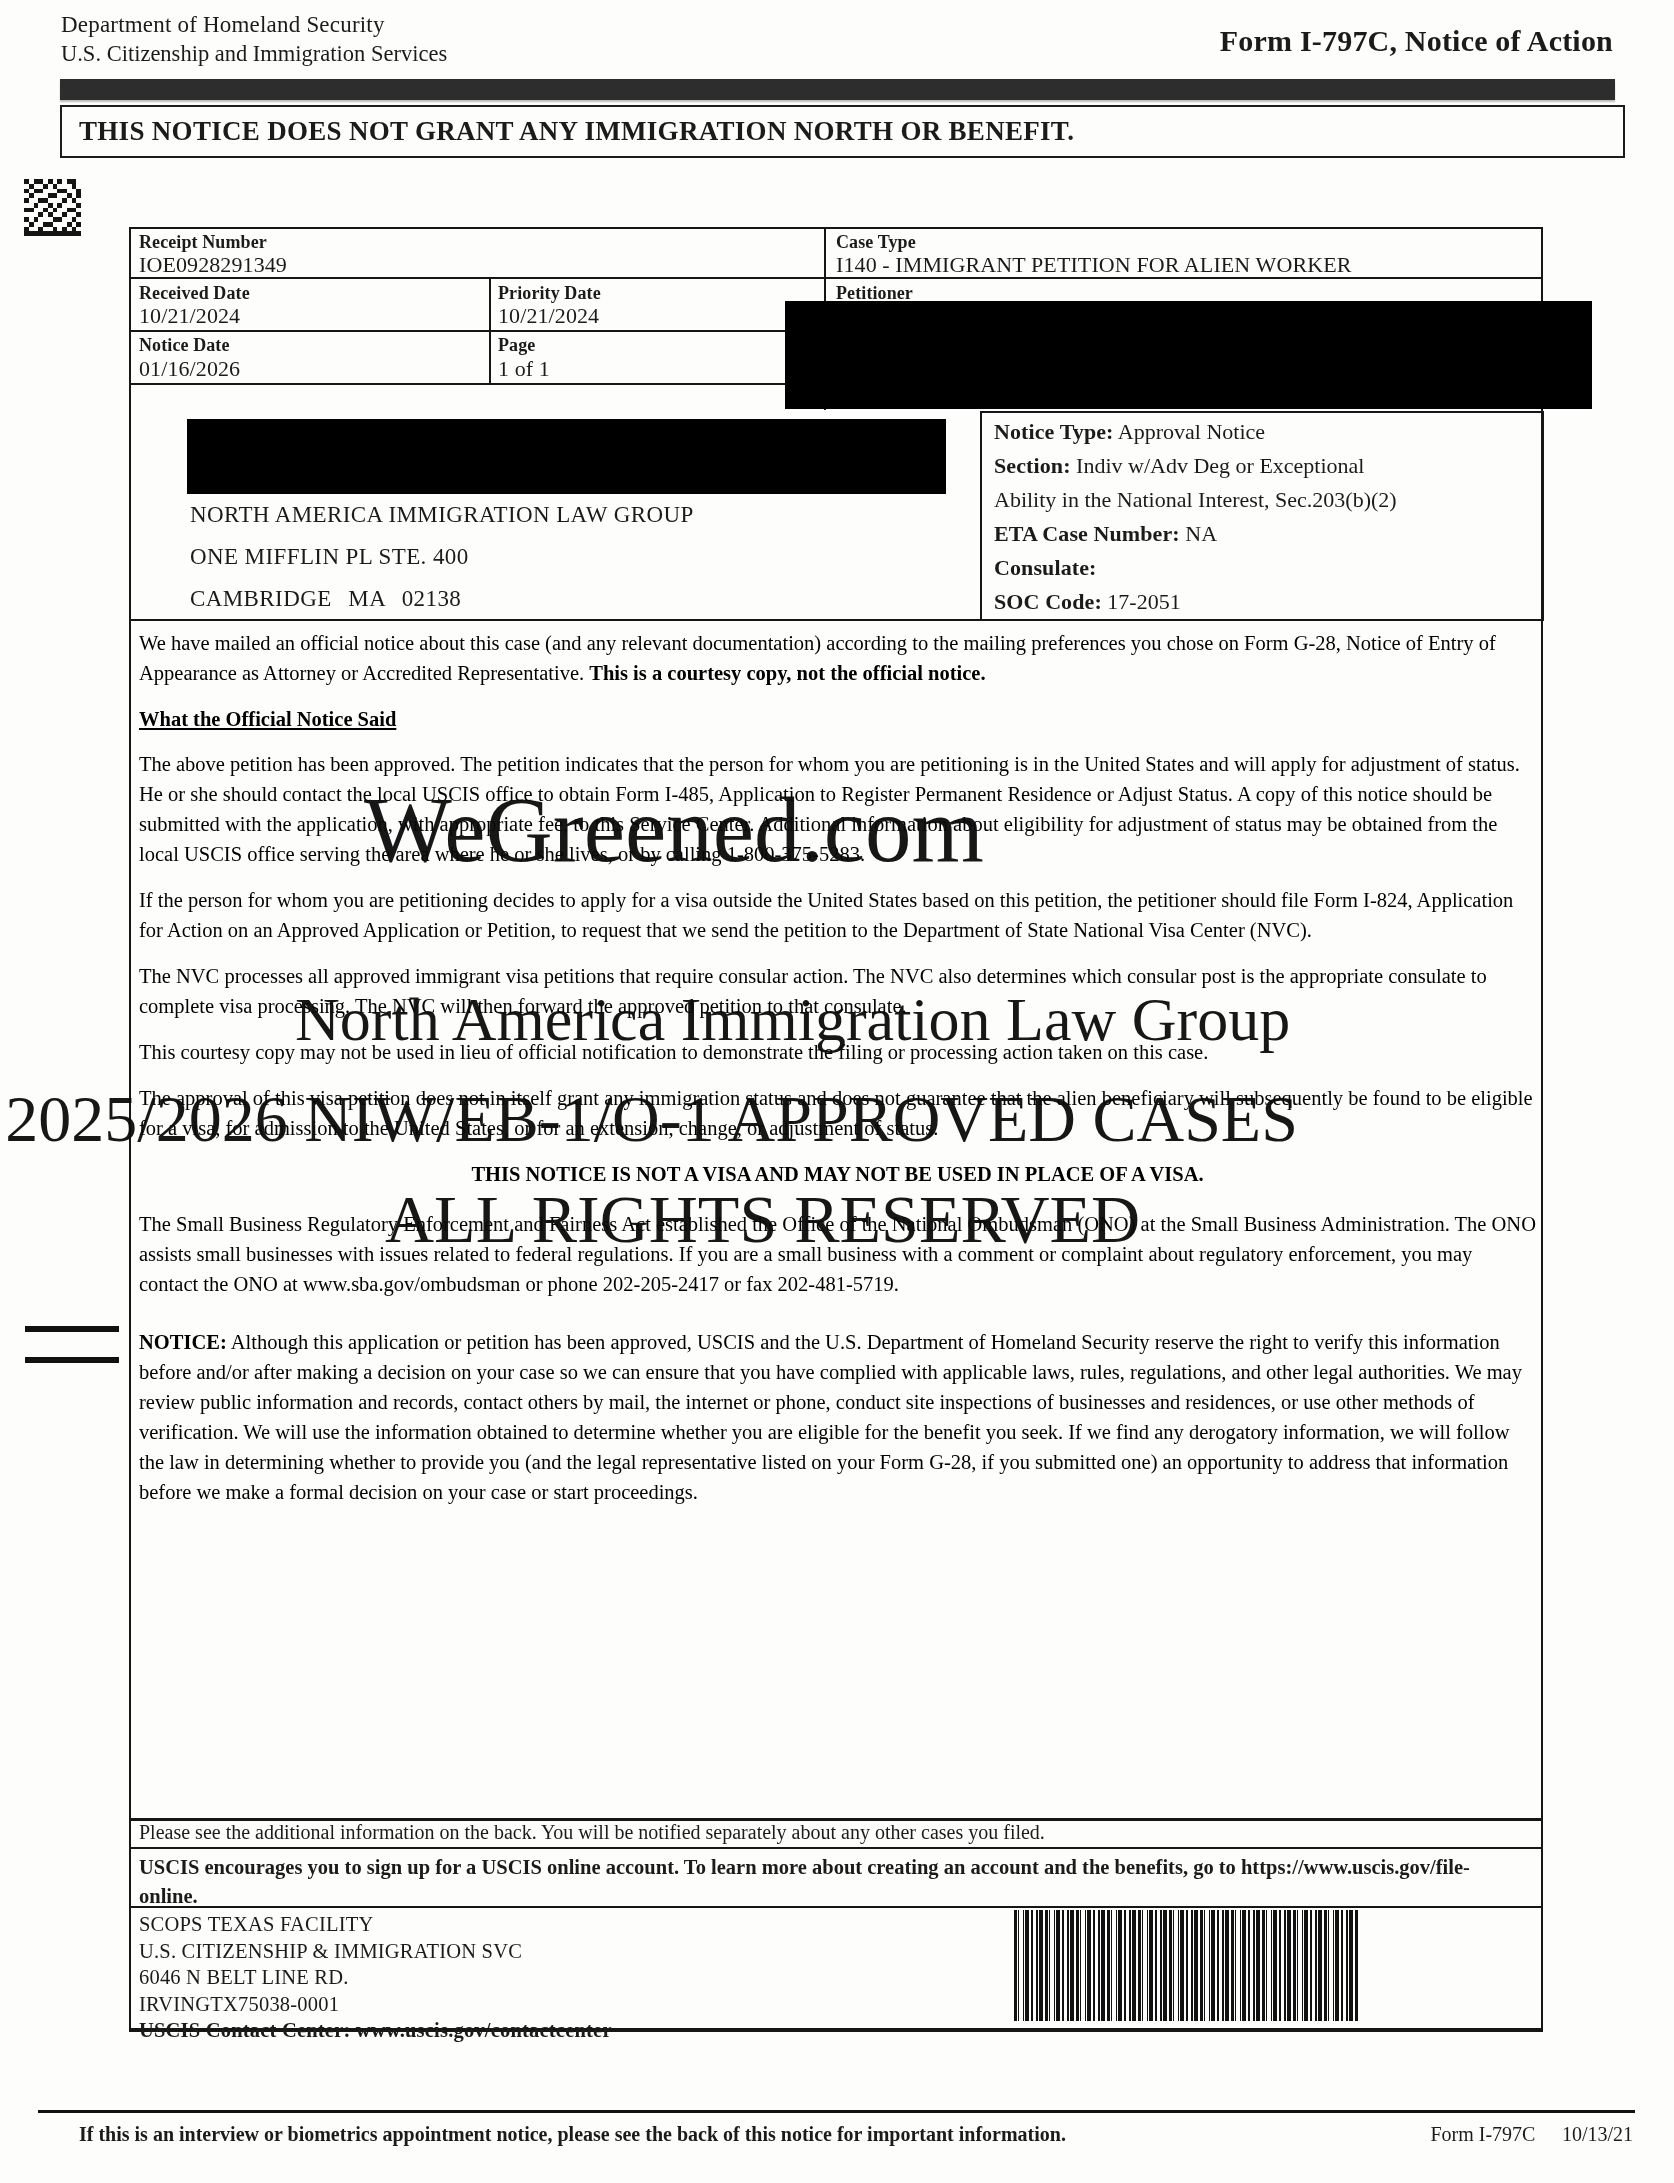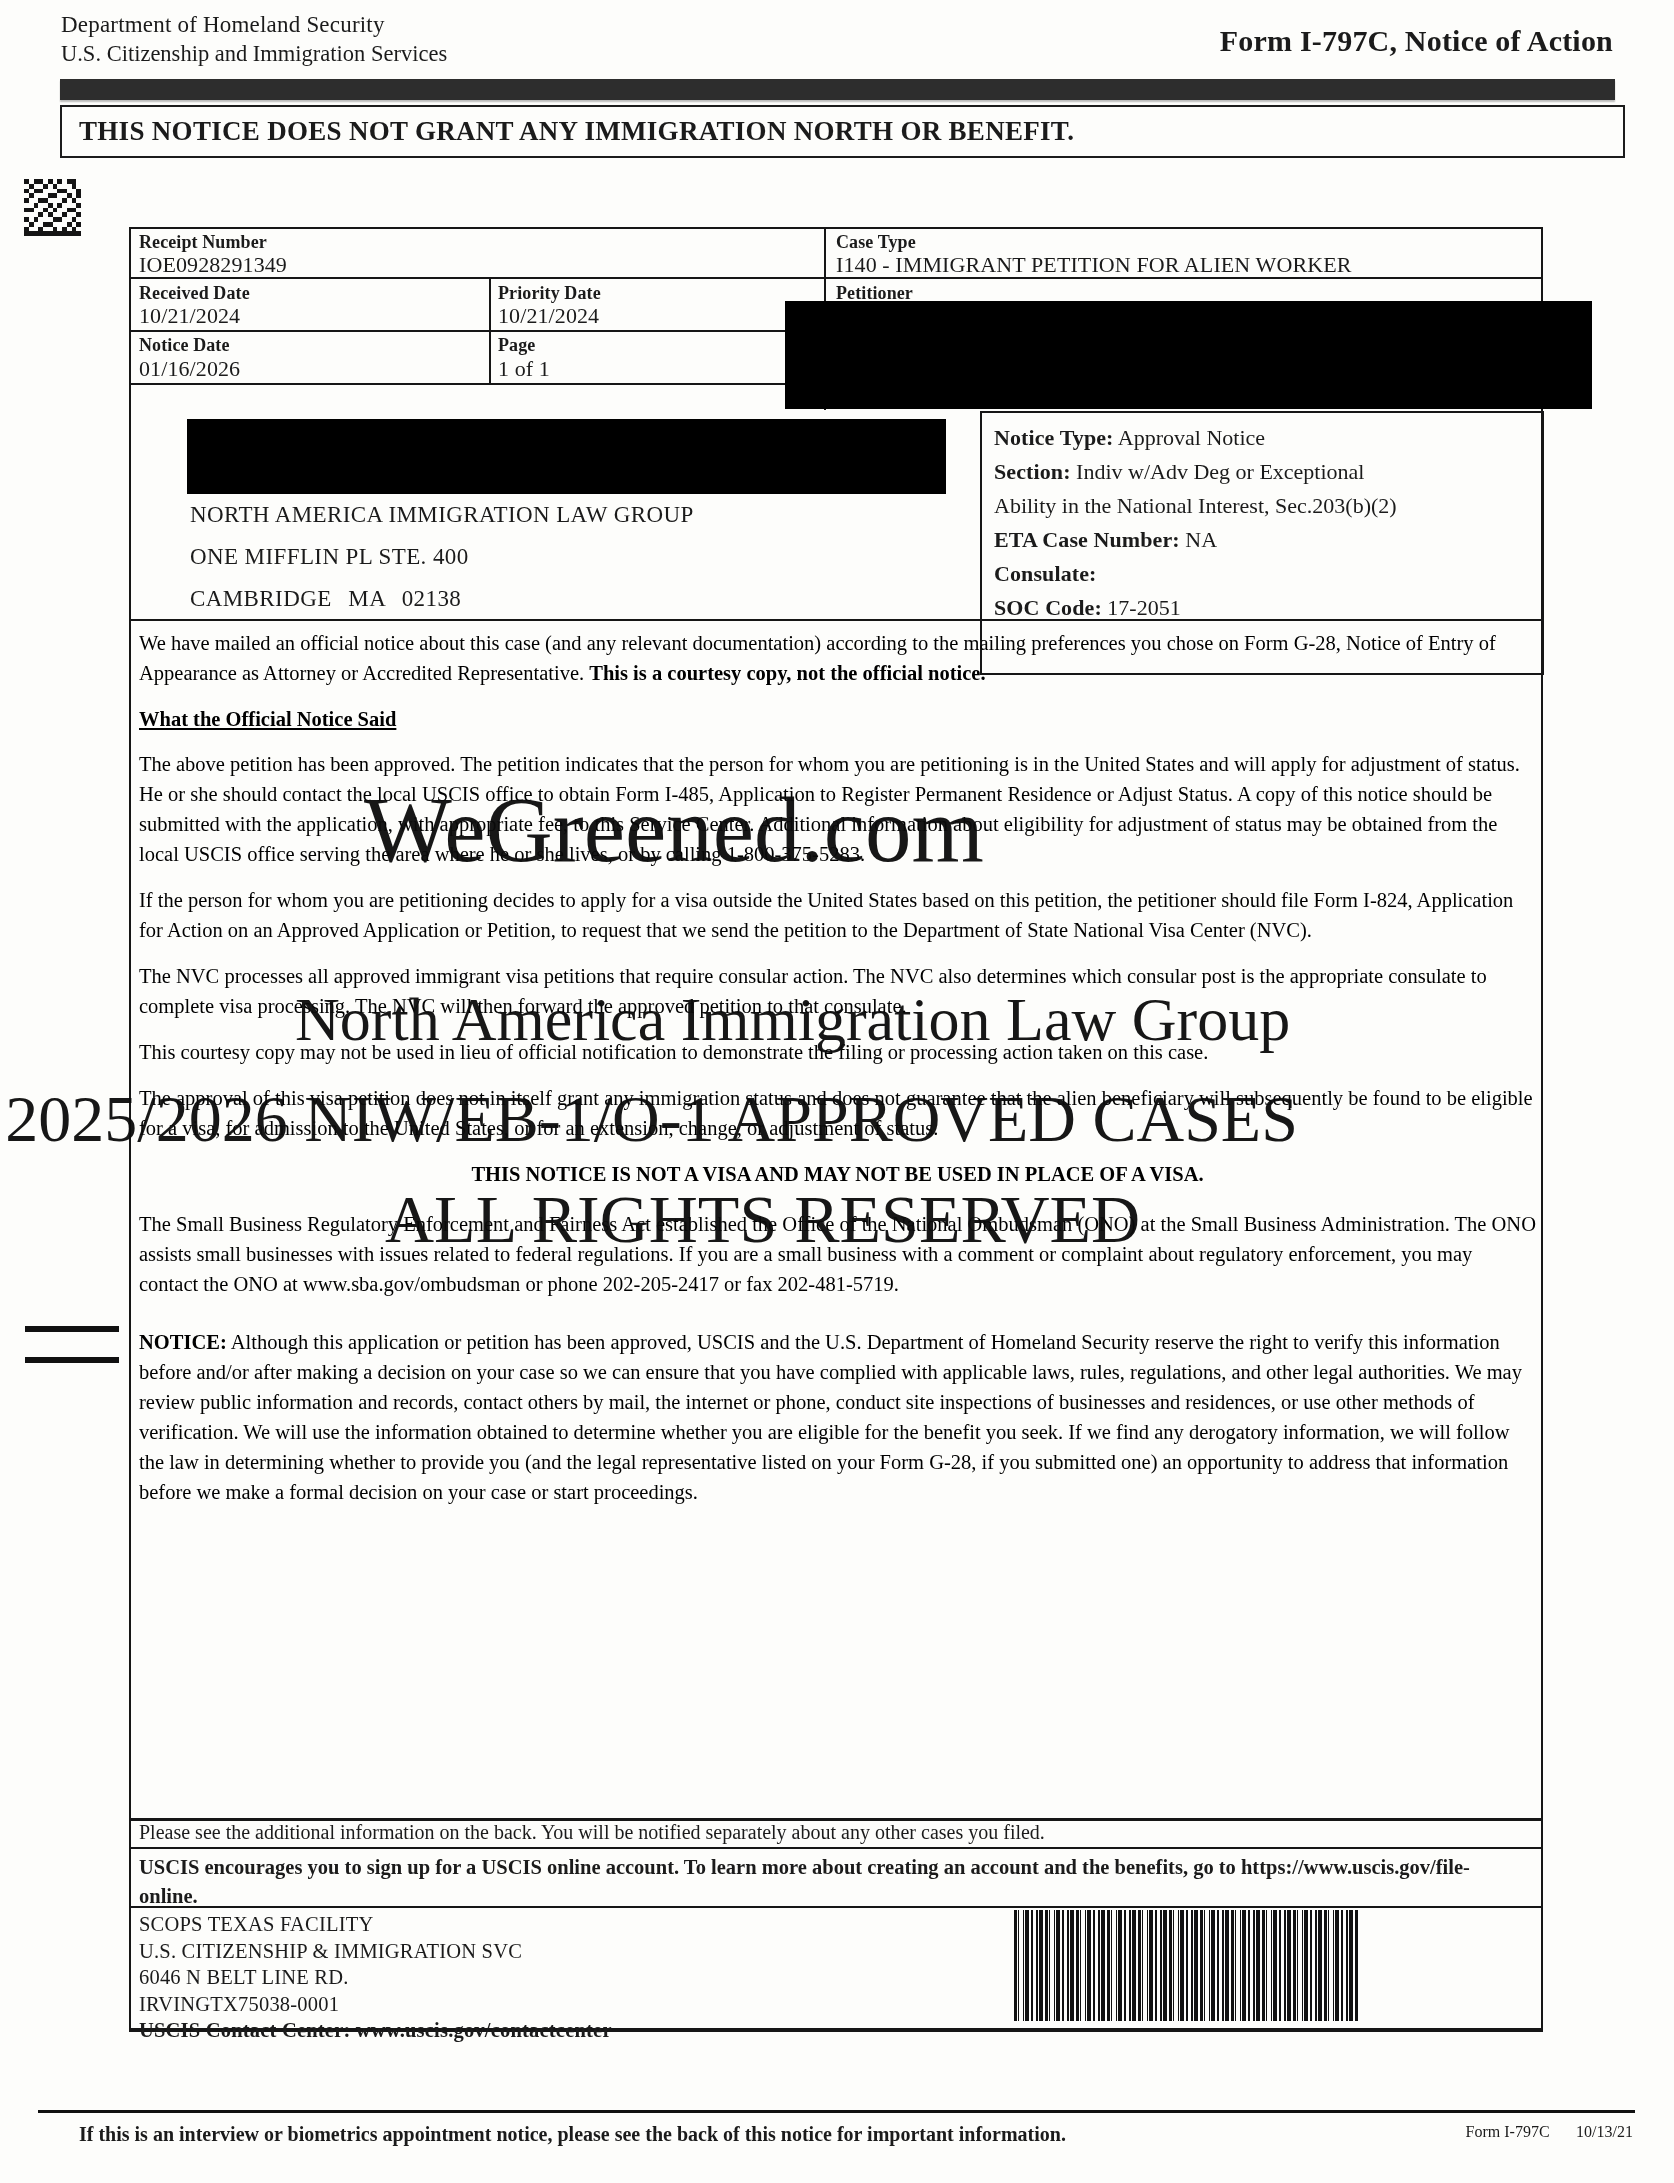--- a/index.html
+++ b/index.html
@@ -32,22 +32,22 @@
   .cell-label{font-size:18px;font-weight:bold;letter-spacing:0.1px;}
   .cell-value{font-size:22px;letter-spacing:0.1px;}
 
   .redaction{background:#000;}
 
   
   .addr{left:190px;top:494px;font-size:23px;line-height:42px;letter-spacing:0.4px;}
   .addr .ws{word-spacing:10.6px;}
 
   
-  .notice-box{left:980px;top:411px;width:564px;height:264px;border:2px solid #161616;
-              box-sizing:border-box;padding:8px 12px 0 12px;font-size:22px;line-height:34px;}
+  .notice-box{left:980px;top:411px;width:564px;height:210px;border:2px solid #161616;
+              box-sizing:border-box;padding:2px 12px 0 12px;font-size:22px;line-height:34px;}
   .notice-box b{letter-spacing:0.1px;}
 
   
   .body-text{left:139px;top:628px;width:1397px;font-size:20.5px;line-height:30px;color:#000000;}
   .body-text p{margin:0 0 16px 0;}
   .body-text .heading{font-weight:bold;text-decoration:underline;margin:2.6px 0 14.6px 0;}
   .body-text .center-bold{text-align:center;font-weight:bold;margin:4px 0 20px 0;}
   .body-text .notice-para{margin-top:28px;}
 
   
@@ -61,21 +61,21 @@
   .barcode{left:1014px;top:1910px;width:344px;height:111px;
     background:repeating-linear-gradient(90deg,
       #111 0 2.6px,#fdfdfb 2.6px 4px,#111 4px 5.3px,#fdfdfb 5.3px 8.6px,
       #111 8.6px 10px,#fdfdfb 10px 11.3px,#111 11.3px 15.2px,#fdfdfb 15.2px 17px,
       #111 17px 18.5px,#fdfdfb 18.5px 22px,#111 22px 24px,#fdfdfb 24px 25px,
       #111 25px 29px,#fdfdfb 29px 31px);}
 
   
   .footer-rule{left:38px;top:2110px;width:1597px;height:2.6px;background:#111;}
   .footer-note{left:79px;top:2123px;font-size:20px;font-weight:bold;}
-  .footer-form{right:42px;top:2123px;font-size:16px;}
+  .footer-form{right:42px;top:2123px;font-size:20px;}
   .footer-form span{margin-left:26.5px;}
 
   
   .wm{color:#0b0b0b;opacity:.95;white-space:nowrap;z-index:6;font-family:"Liberation Serif",serif;}
   .wm1{left:364px;top:776px;font-size:93px;}
   .wm2{left:295px;top:984px;font-size:62px;}
   .wm3{left:5.3px;top:1081px;font-size:66px;}
   .wm4{left:385px;top:1180px;font-size:68px;}
 </style>
 </head>

